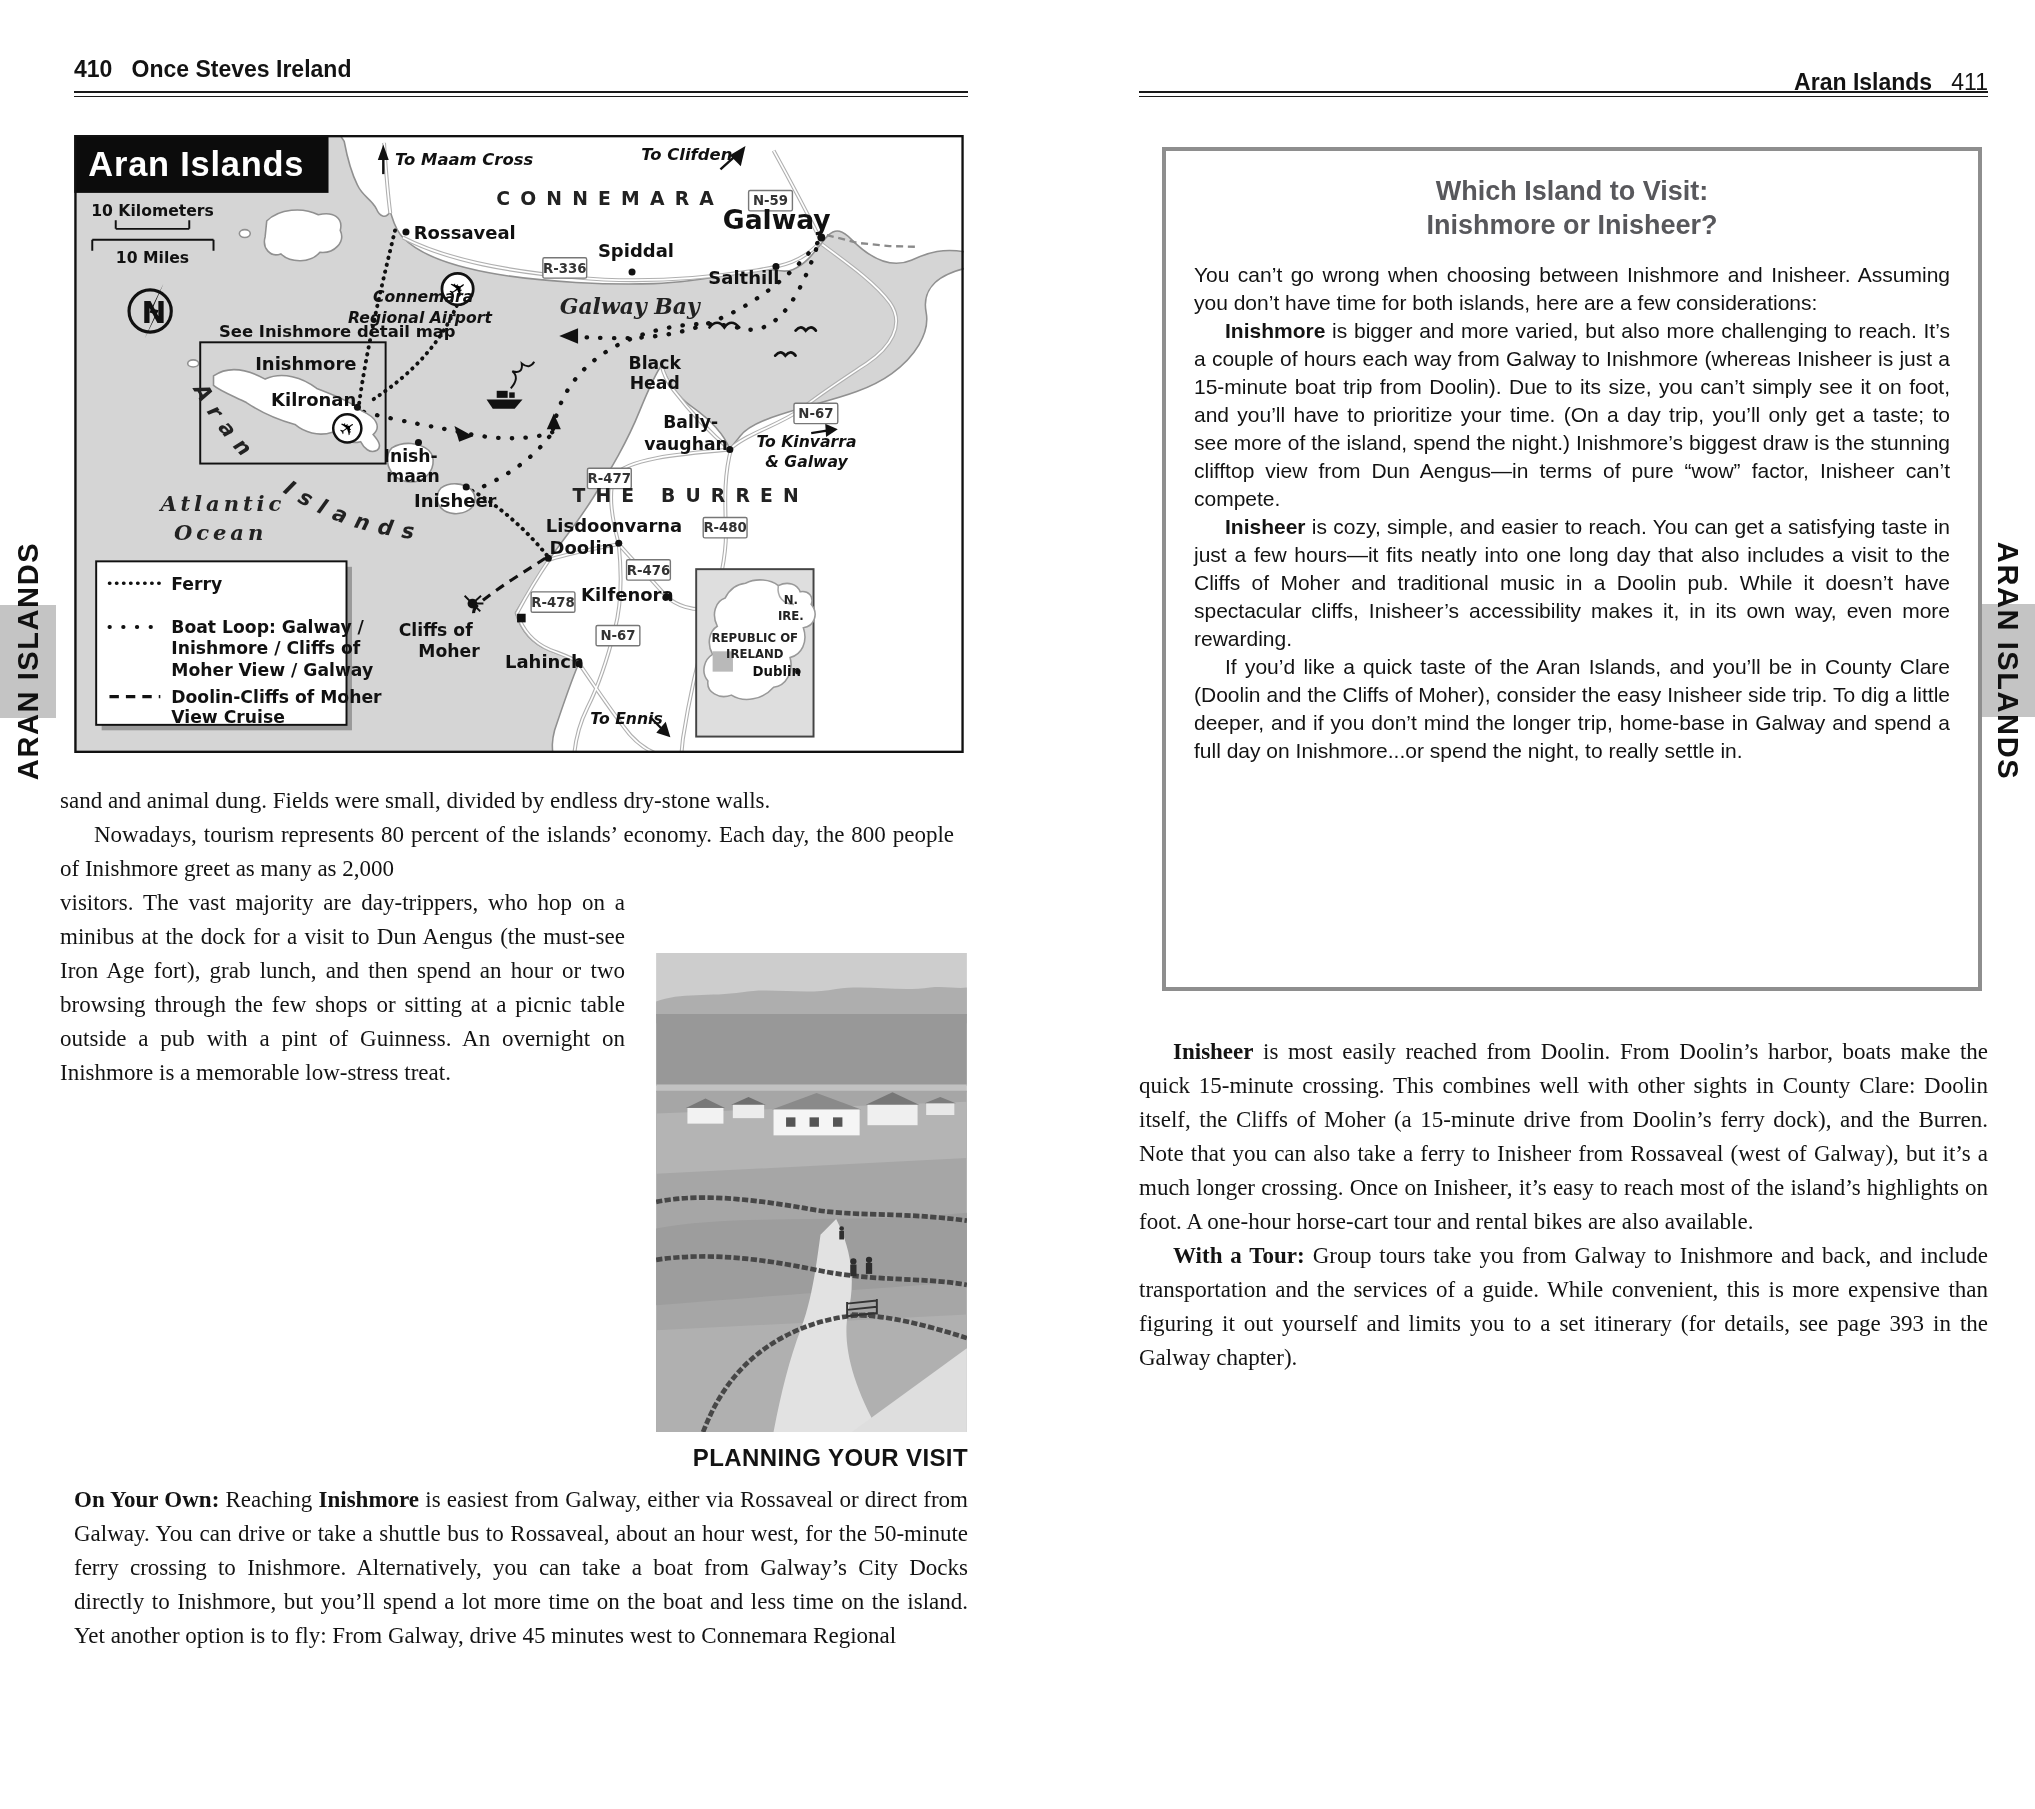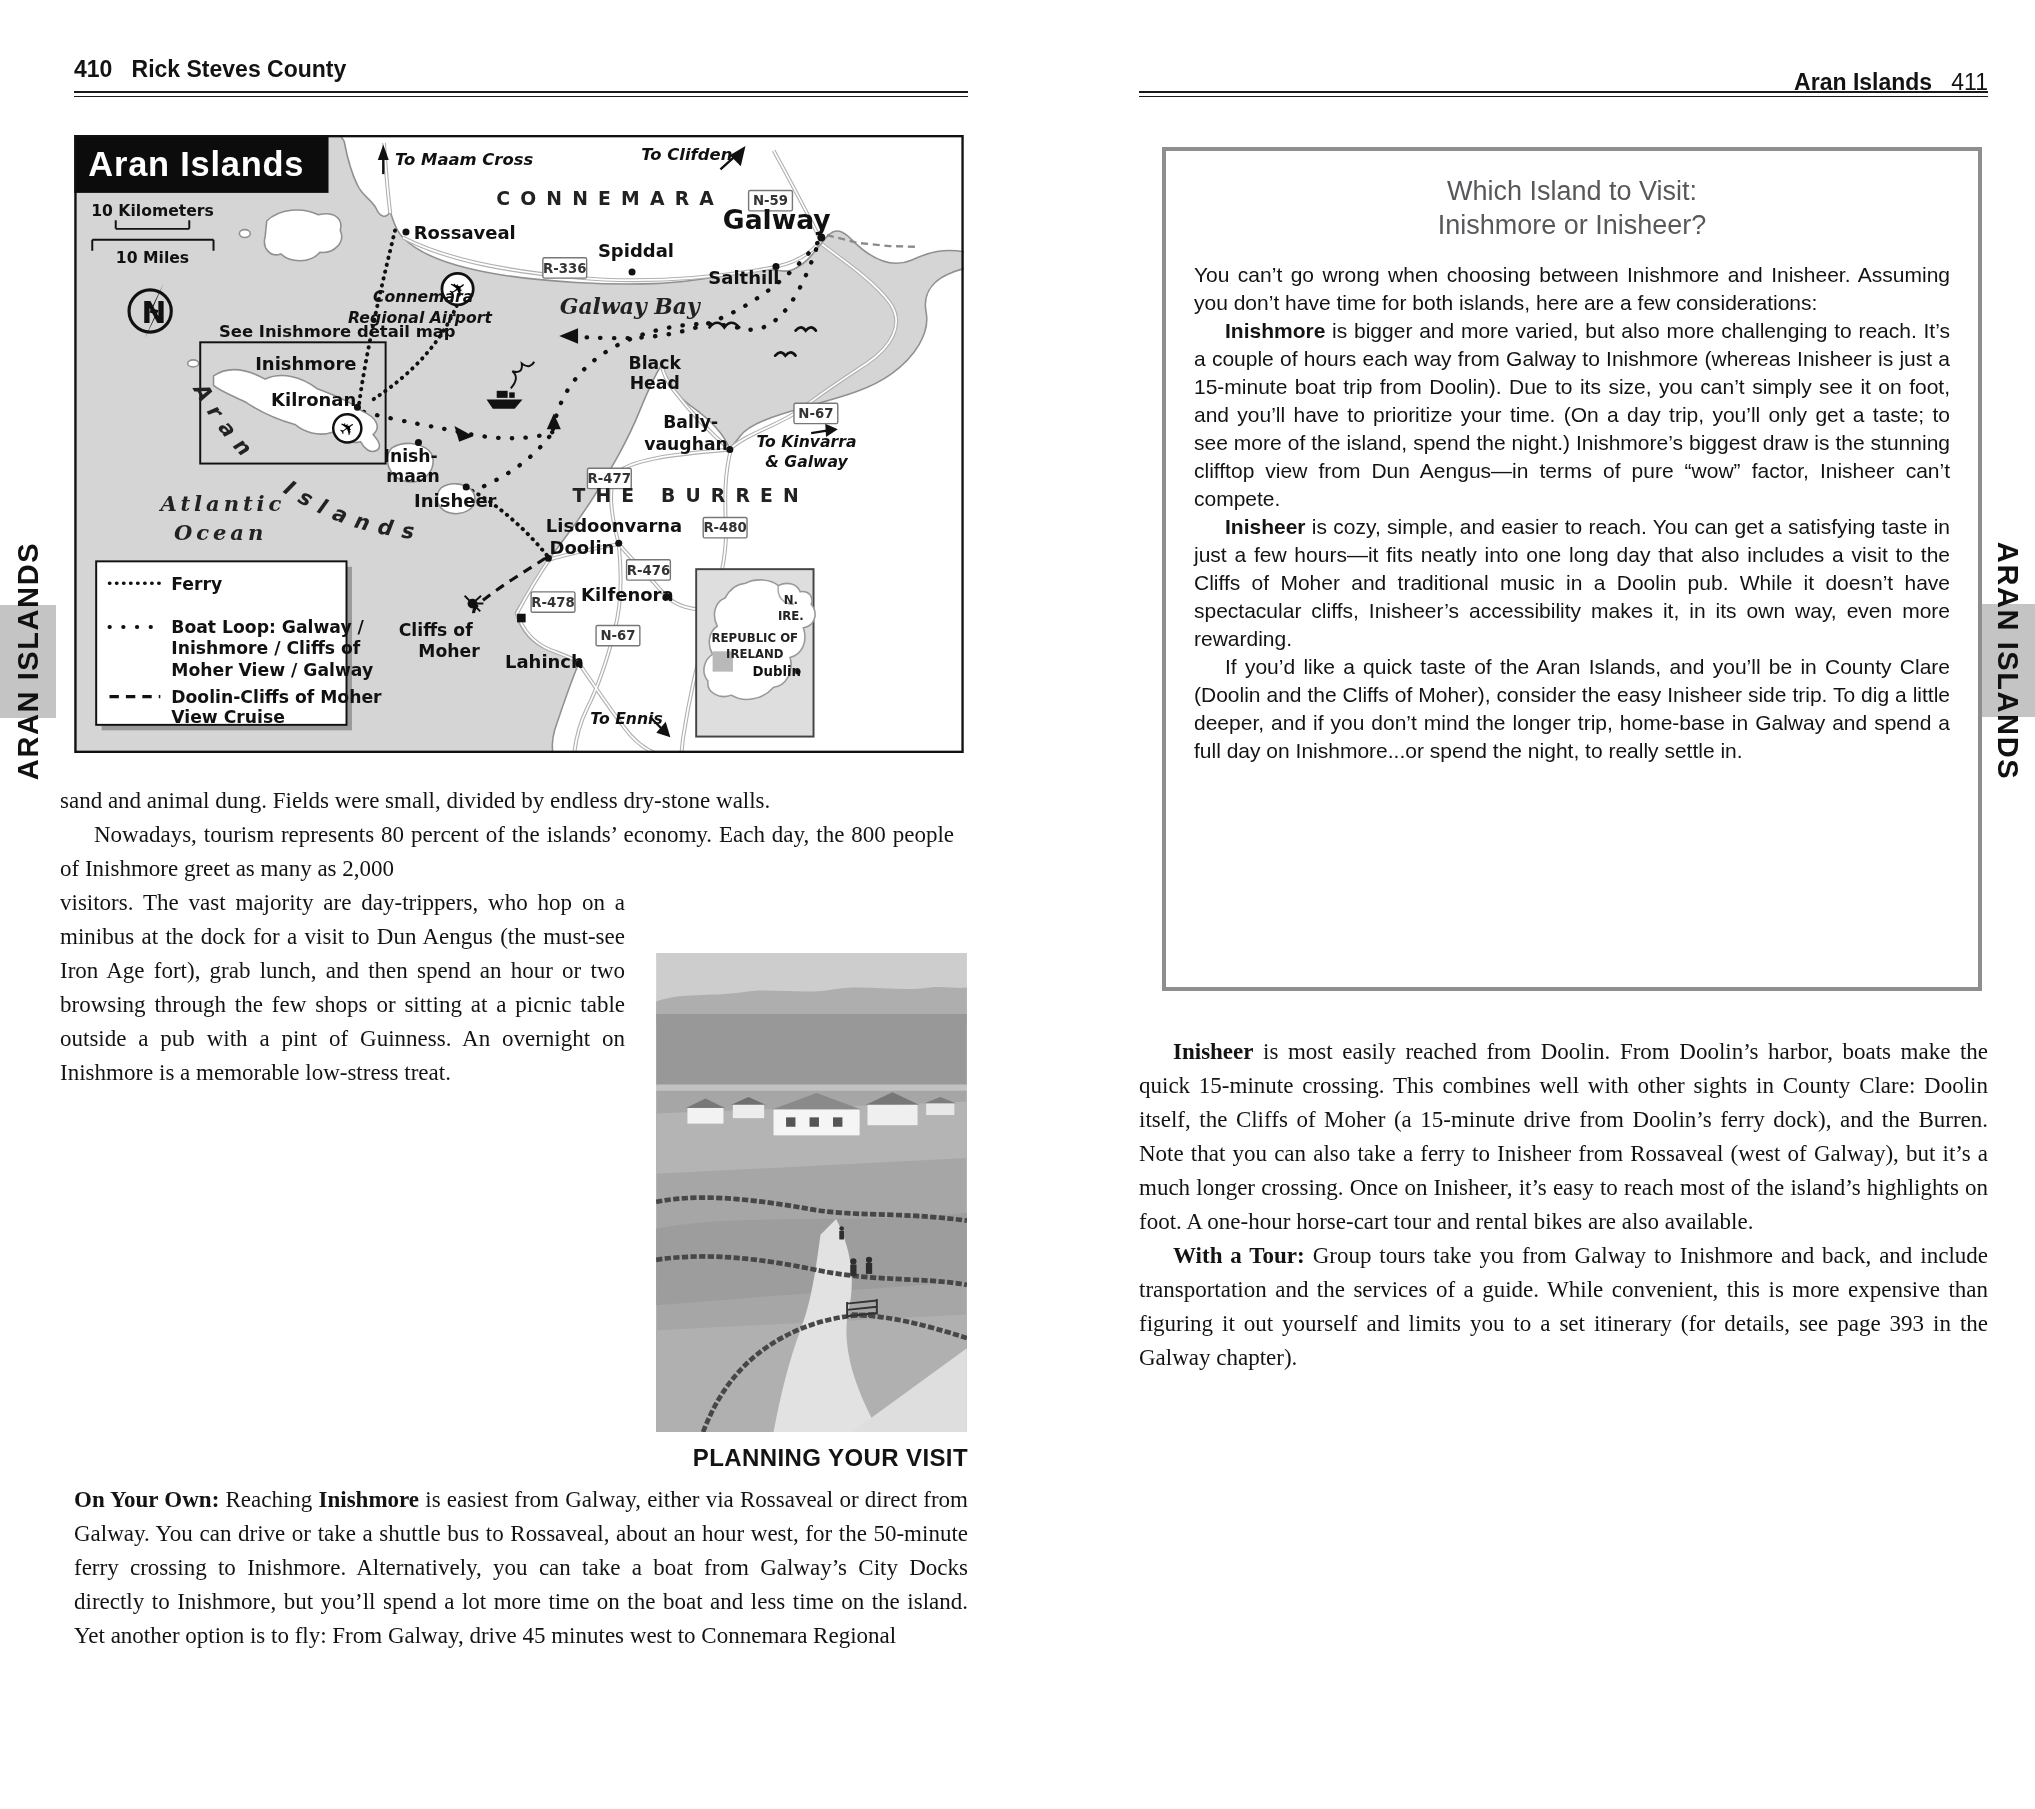--- a/index.html
+++ b/index.html
@@ -16,21 +16,21 @@
            letter-spacing:1.6px;white-space:nowrap;color:#111;}
   
   .bodycol{font-size:23px;line-height:34px;text-align:justify;}
   .bodycol p{margin:0;}
   .ind{text-indent:34px;}
   .narrow{width:565px;}
   .secthead{font-family:"Liberation Sans",sans-serif;font-weight:bold;font-size:24px;
             line-height:28px;letter-spacing:0.4px;margin:0 0 11px 0;text-align:right;}
   
   .sbox{box-sizing:border-box;border:4.7px solid #8e8e8e;background:#fff;padding:20.4px 28px 0 28px;}
-  .sb-title{font-family:"Liberation Sans",sans-serif;font-weight:normal;font-size:27px;
+  .sb-title{font-family:"Liberation Sans",sans-serif;font-weight:bold;font-size:27px;
             line-height:34px;color:#58585c;text-align:center;margin:3.1px 0 19px 0;}
   .sbtext{font-family:"Liberation Sans",sans-serif;font-size:21px;line-height:28px;
           text-align:justify;}
   .sbtext p{margin:0;}
   .sb-ind{text-indent:31px;}
   
   .t-town{font:700 23px "DejaVu Sans",sans-serif;fill:#111;}
   .t-town-sm{font:700 22px "DejaVu Sans",sans-serif;fill:#111;}
   .t-city{font:700 34px "DejaVu Sans",sans-serif;fill:#111;}
   .t-reg{font:600 24px "DejaVu Sans",sans-serif;fill:#222;letter-spacing:13px;}
@@ -55,21 +55,21 @@
   .rt-loop{stroke:#111;stroke-width:5.5;stroke-linecap:round;stroke-dasharray:0.5 17;fill:none;}
   .rt-cruise{stroke:#111;stroke-width:4;stroke-dasharray:12 9;fill:none;}
   .dot{fill:#111;}
   .shield{fill:#fff;stroke:#777;stroke-width:1.8;}
   .bird{stroke:#111;stroke-width:3.5;fill:none;stroke-linecap:round;}
   .arrline{stroke:#111;stroke-width:3;fill:none;}
 </style>
 </head>
 <body>
 
-<div class="abs hdr" style="left:74px;top:56px;"><span class="pnum">410</span><span>&nbsp;&nbsp;&nbsp;</span><span>Rick Steves County</span></div>
+<div class="abs hdr" style="left:74px;top:56px;"><span class="pnum">410</span><span>&nbsp;&nbsp;&nbsp;</span><span>Once Steves Ireland</span></div>
 <div class="abs hrule" style="left:74px;top:91px;width:894px;"></div>
 
 <div class="abs hdr" style="left:1139px;top:69px;width:849px;text-align:right;"><span>Aran Islands</span><span>&nbsp;&nbsp;&nbsp;</span><span class="pnum" style="font-weight:normal;">411</span></div>
 <div class="abs hrule" style="left:1139px;top:91px;width:849px;"></div>
 
 <div class="abs tabblock" style="left:0;top:605px;width:56px;height:113px;"></div>
 <div class="abs tabtext" style="left:28px;top:661px;transform:translate(-50%,-50%) rotate(-90deg);">ARAN ISLANDS</div>
 
 <div class="abs tabblock" style="left:1979px;top:604px;width:56px;height:113px;"></div>
 <div class="abs tabtext" style="left:2007px;top:661px;transform:translate(-50%,-50%) rotate(90deg);">ARAN ISLANDS</div>

